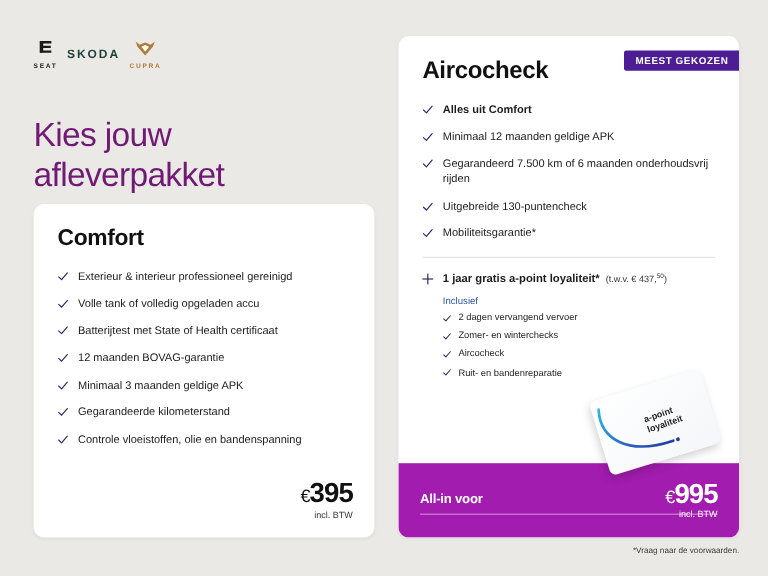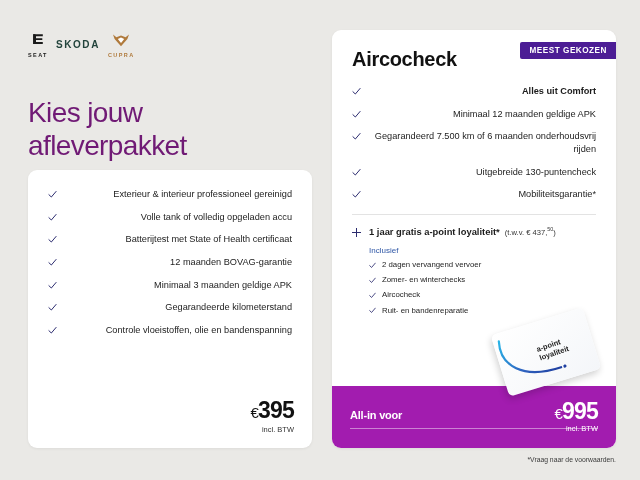--- a/index.html
+++ b/index.html
@@ -101,21 +101,20 @@
   .card-zekerheid .card-title {
     font-size: 20px;
     margin-bottom: 14px;
   }
 
   
   ul.features {
     list-style: none;
     margin: 0;
     padding: 0;
-    text-align: right;
   }
   ul.features li {
     display: flex;
     align-items: flex-start;
     gap: 8px;
     margin-bottom: 10px;
     font-size: 9.2px;
     line-height: 1.38;
     color: #1c1c1c;
   }
@@ -363,20 +362,21 @@
   </div>
 
   <h1 class="page-title">
     <span>Kies jouw</span><br>
     <span>afleverpakket</span>
   </h1>
 
   <div class="card card-comfort">
     <div class="card-inner">
 
+      <h2 class="card-title">Comfort</h2>
 
       <ul class="features">
         <li>
           <span class="check">
             <svg width="9" height="9" viewBox="0 0 10 10">
                 <path d="M1 5.2 L3.7 7.8 L9 1.6" fill="none" stroke="#2b2b6e" stroke-width="1.1" stroke-linecap="round" stroke-linejoin="round"></path>
               </svg>
           </span>
           <span class="txt">Exterieur &amp; interieur professioneel gereinigd</span>
         </li>

